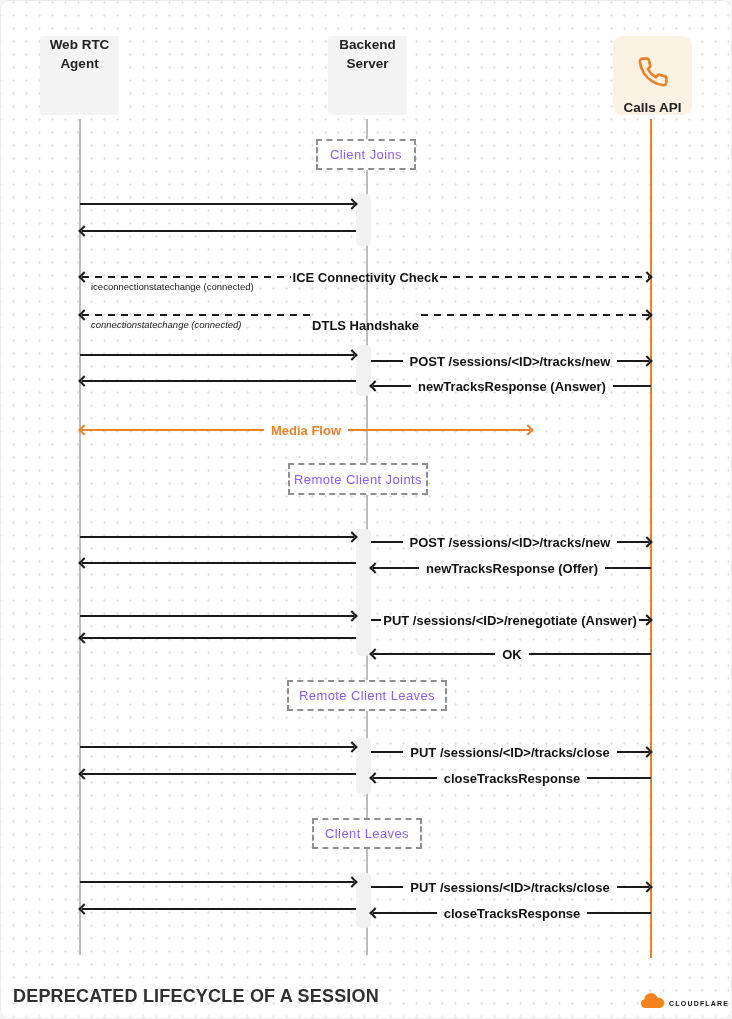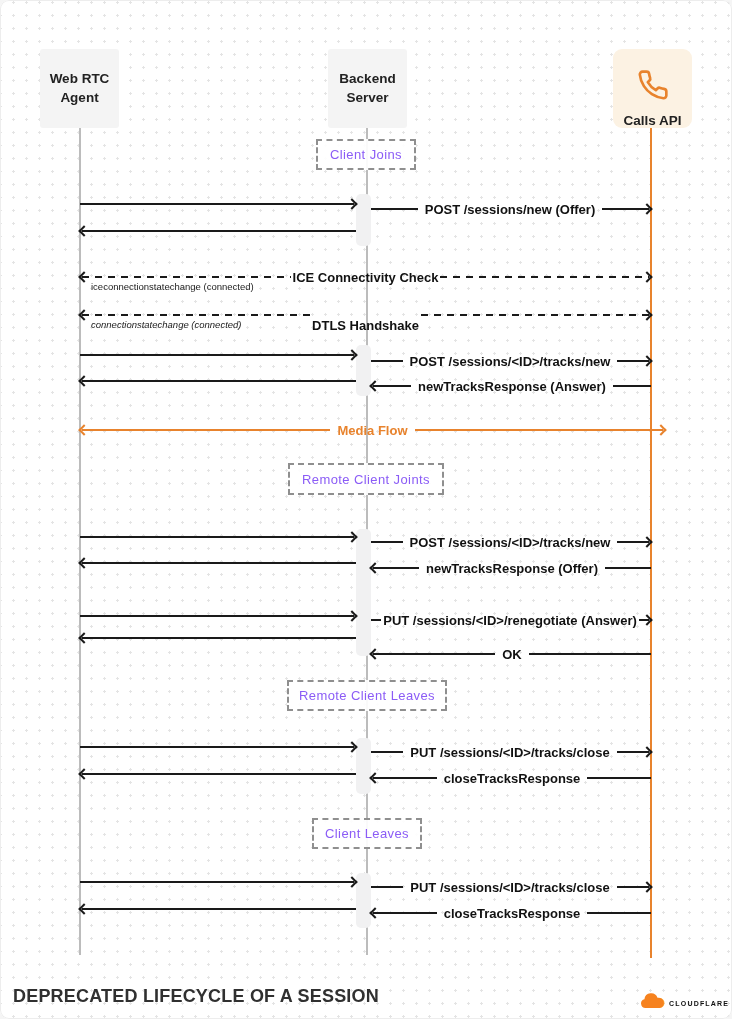--- a/index.html
+++ b/index.html
@@ -4,22 +4,22 @@
 <style>
   html,body{margin:0;padding:0;background:#f5f5f5;font-family:"Liberation Sans",sans-serif;}
   .page{
     position:relative;width:732px;height:1019px;background:#ffffff;
     background-image:radial-gradient(#e4e4e4 1.2px, transparent 1.2px);
     background-size:13px 13px;background-position:7px 9px;
     border-radius:9px;overflow:hidden;box-shadow:0 0 0 1px #ededed inset;
   }
   
   .actor{
-    position:absolute;top:49px;width:79px;height:79px;
-    display:flex;align-items:center;justify-content:center;text-align:center;
+    position:absolute;top:36px;width:79px;height:79px;
+    display:flex;justify-content:center;text-align:center;
     font-weight:bold;font-size:13.5px;line-height:1.4;color:#222;
     background:#f4f4f4;border-radius:3px;white-space:pre-line;
   }
   .actor.calls{
     background:#fcf2e3;border-radius:9px;flex-direction:column;gap:5px;padding-top:4px;box-sizing:border-box;
   }
   
   .lifeline{position:absolute;top:119px;width:2px;height:836px;background:#bcbcbc;}
   .lifeline.orange{background:#e8832d;height:839px;}
   
@@ -75,40 +75,34 @@
       <svg width="32" height="32" viewBox="0 0 24 24" fill="none" stroke="#e8832d" stroke-width="2" stroke-linecap="round" stroke-linejoin="round">
         <path d="M22 16.92v3a2 2 0 0 1-2.18 2 19.79 19.79 0 0 1-8.63-3.07 19.5 19.5 0 0 1-6-6 19.79 19.79 0 0 1-3.07-8.67A2 2 0 0 1 4.11 2h3a2 2 0 0 1 2 1.72 12.84 12.84 0 0 0 .7 2.81 2 2 0 0 1-.45 2.11L8.09 9.91a16 16 0 0 0 6 6l1.27-1.27a2 2 0 0 1 2.11-.45 12.84 12.84 0 0 0 2.81.7A2 2 0 0 1 22 16.92z"></path>
       </svg>
     </span>
     <span>Calls API</span>
   </div>
 
   <div class="phase" style="left:316px;top:139px;width:100px;height:31px;">
     <span>Client Joins</span>
   </div>
-  <div class="phase" style="left:288px;top:463px;width:156px;height:32px;">
+  <div class="phase" style="left:288px;top:463px;width:140px;height:32px;">
     <span>Remote Client Joints</span>
   </div>
   <div class="phase" style="left:287px;top:680px;width:160px;height:31px;">
     <span>Remote Client Leaves</span>
   </div>
   <div class="phase" style="left:312px;top:818px;width:110px;height:31px;">
     <span>Client Leaves</span>
   </div>
 
   <div class="seg" style="left:80px;top:198px;width:276px;">
     <div class="line"></div>
       <i class="chev r"></i>
   </div>
-  <div class="seg" style="left:371px;top:203px;width:280px;">
-    <div class="line"></div>
-      <span class="lbl">POST /sessions/new (Offer)</span>
-      <div class="line"></div>
-      <i class="chev r"></i>
-  </div>
   <div class="seg" style="left:80px;top:225px;width:276px;">
     <i class="chev l"></i>
       <div class="line"></div>
   </div>
 
   <div class="seg" style="left:80px;top:271px;width:571px;">
     <i class="chev l"></i>
       <div class="dashline"></div>
       <span class="lbl" style="padding:0 2px;">ICE Connectivity Check</span>
       <div class="dashline"></div>
@@ -139,21 +133,21 @@
     <i class="chev l"></i>
       <div class="line"></div>
       <span class="lbl">newTracksResponse (Answer)</span>
       <div class="line"></div>
   </div>
   <div class="seg" style="left:80px;top:375px;width:276px;">
     <i class="chev l"></i>
       <div class="line"></div>
   </div>
 
-  <div class="seg orange" style="left:80px;top:424px;width:585px;">
+  <div class="seg orange" style="left:80px;top:424px;width:452px;">
     <i class="chev l"></i>
       <div class="line"></div>
       <span class="lbl">Media Flow</span>
       <div class="line"></div>
       <i class="chev r"></i>
   </div>
 
   <div class="seg" style="left:80px;top:531px;width:276px;">
     <div class="line"></div>
       <i class="chev r"></i>

